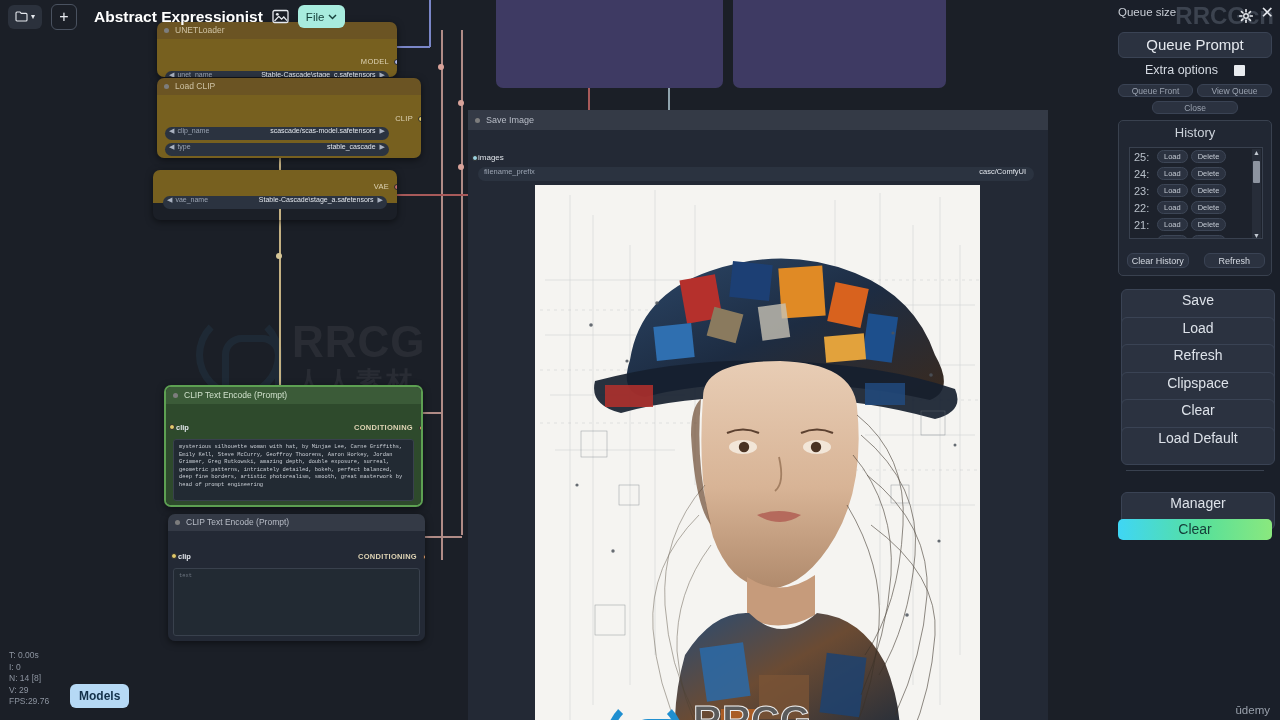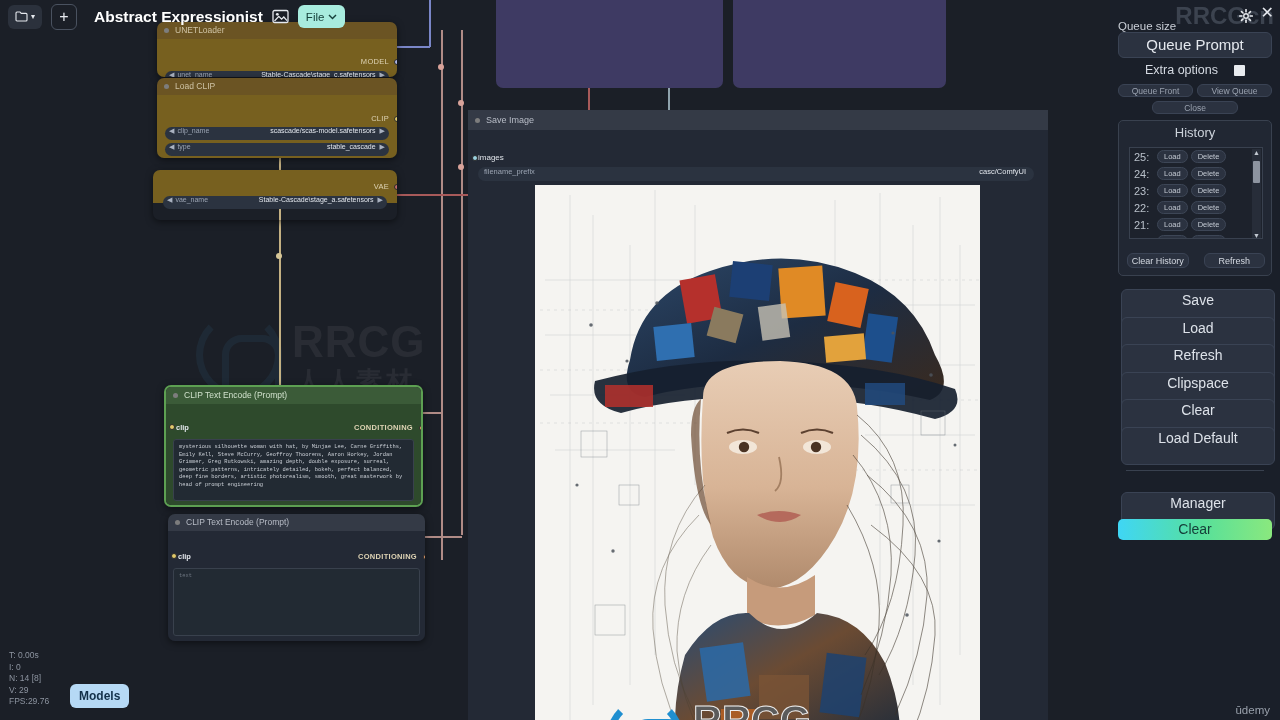--- a/index.html
+++ b/index.html
@@ -235,21 +235,21 @@
 
   
   #sidebar {
     position: absolute; right: 0; top: 0;
     width: 170px; height: 720px;
     background: #1a1f29;
     z-index: 50;
     padding: 0 8px;
   }
   .sb-queue-size {
-    position: absolute; left: 8px; top: 20px;
+    position: absolute; left: 8px; top: 6px;
     font-size: 11.5px; color: #c9ced6;
   }
   .sb-gear {
     position: absolute; right: 27px; top: 9px;
     width: 14px; height: 14px;
   }
   .sb-close {
     position: absolute; right: 6px; top: 5px;
     font-size: 16px; color: #e6e9ee; line-height: 1;
   }
@@ -410,21 +410,21 @@
         <span class="slot-dot" style="right:-3px; top:20px; background:#b0b8e8;"></span>
         <div class="widget" style="left:8px; top:32px; width:224px;">
           <span class="arrow-l">◀</span>
           <span class="wname">unet_name</span>
           <span class="wval">Stable-Cascade\stage_c.safetensors</span>
           <span class="arrow-r">▶</span>
         </div>
       </div>
     </div>
 
-    <div class="node node-brown" style="left:157px; top:78px; width:240px; height:80px;">
+    <div class="node node-brown" style="left:157px; top:78px; width:264px; height:80px;">
       <div class="node-title">
         <span class="dot"></span>
         <span>Load CLIP</span>
       </div>
       <div class="node-body" style="height:63px;">
         <span class="slot-out" style="top:19px;">CLIP</span>
         <span class="slot-dot" style="right:-3px; top:21px; background:#e0c96a;"></span>
         <div class="widget" style="left:8px; top:32px; width:224px;">
           <span class="arrow-l">◀</span>
           <span class="wname">clip_name</span>

